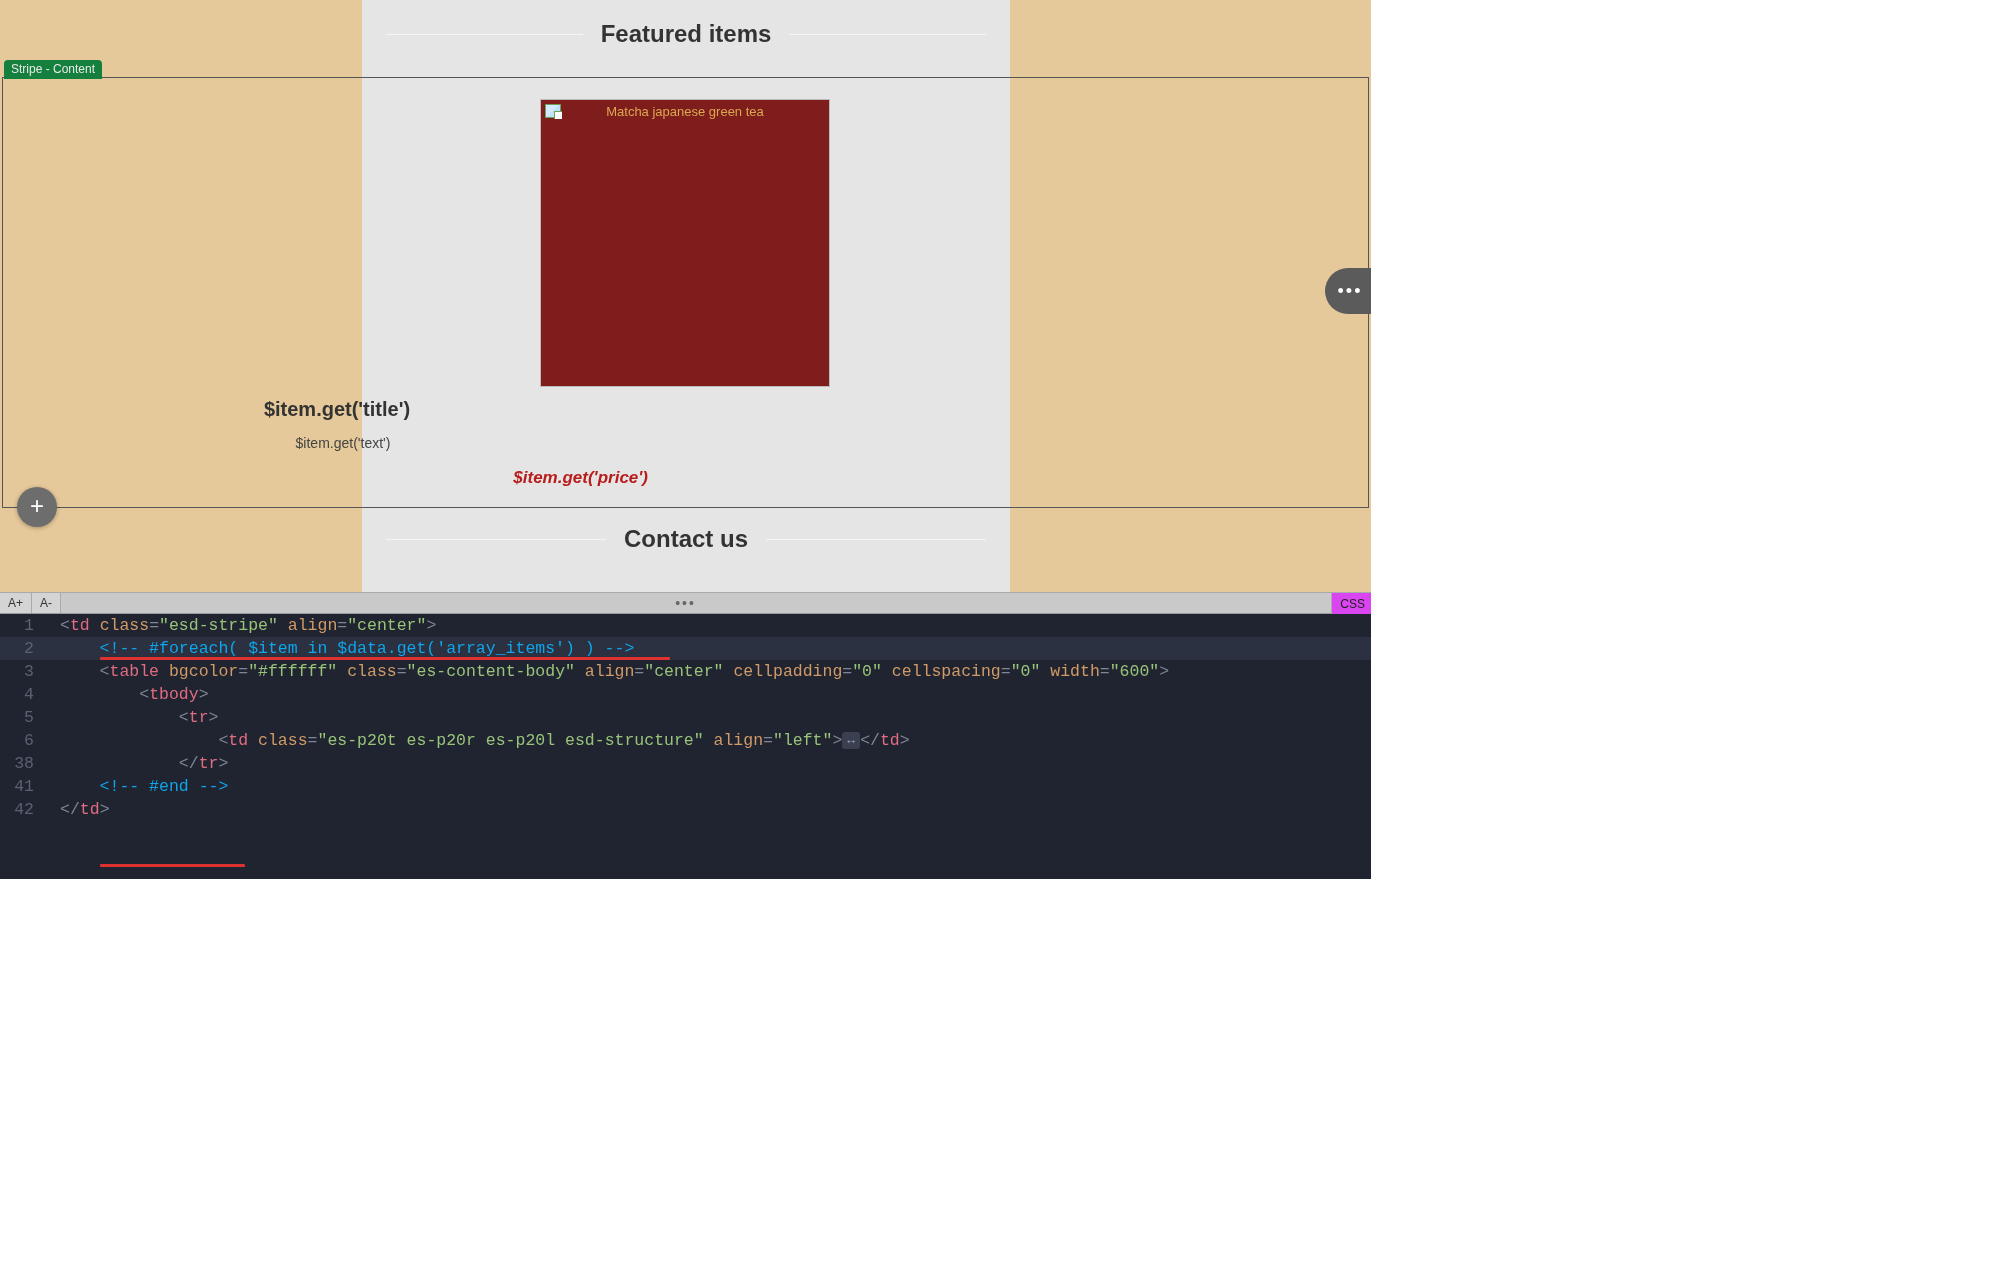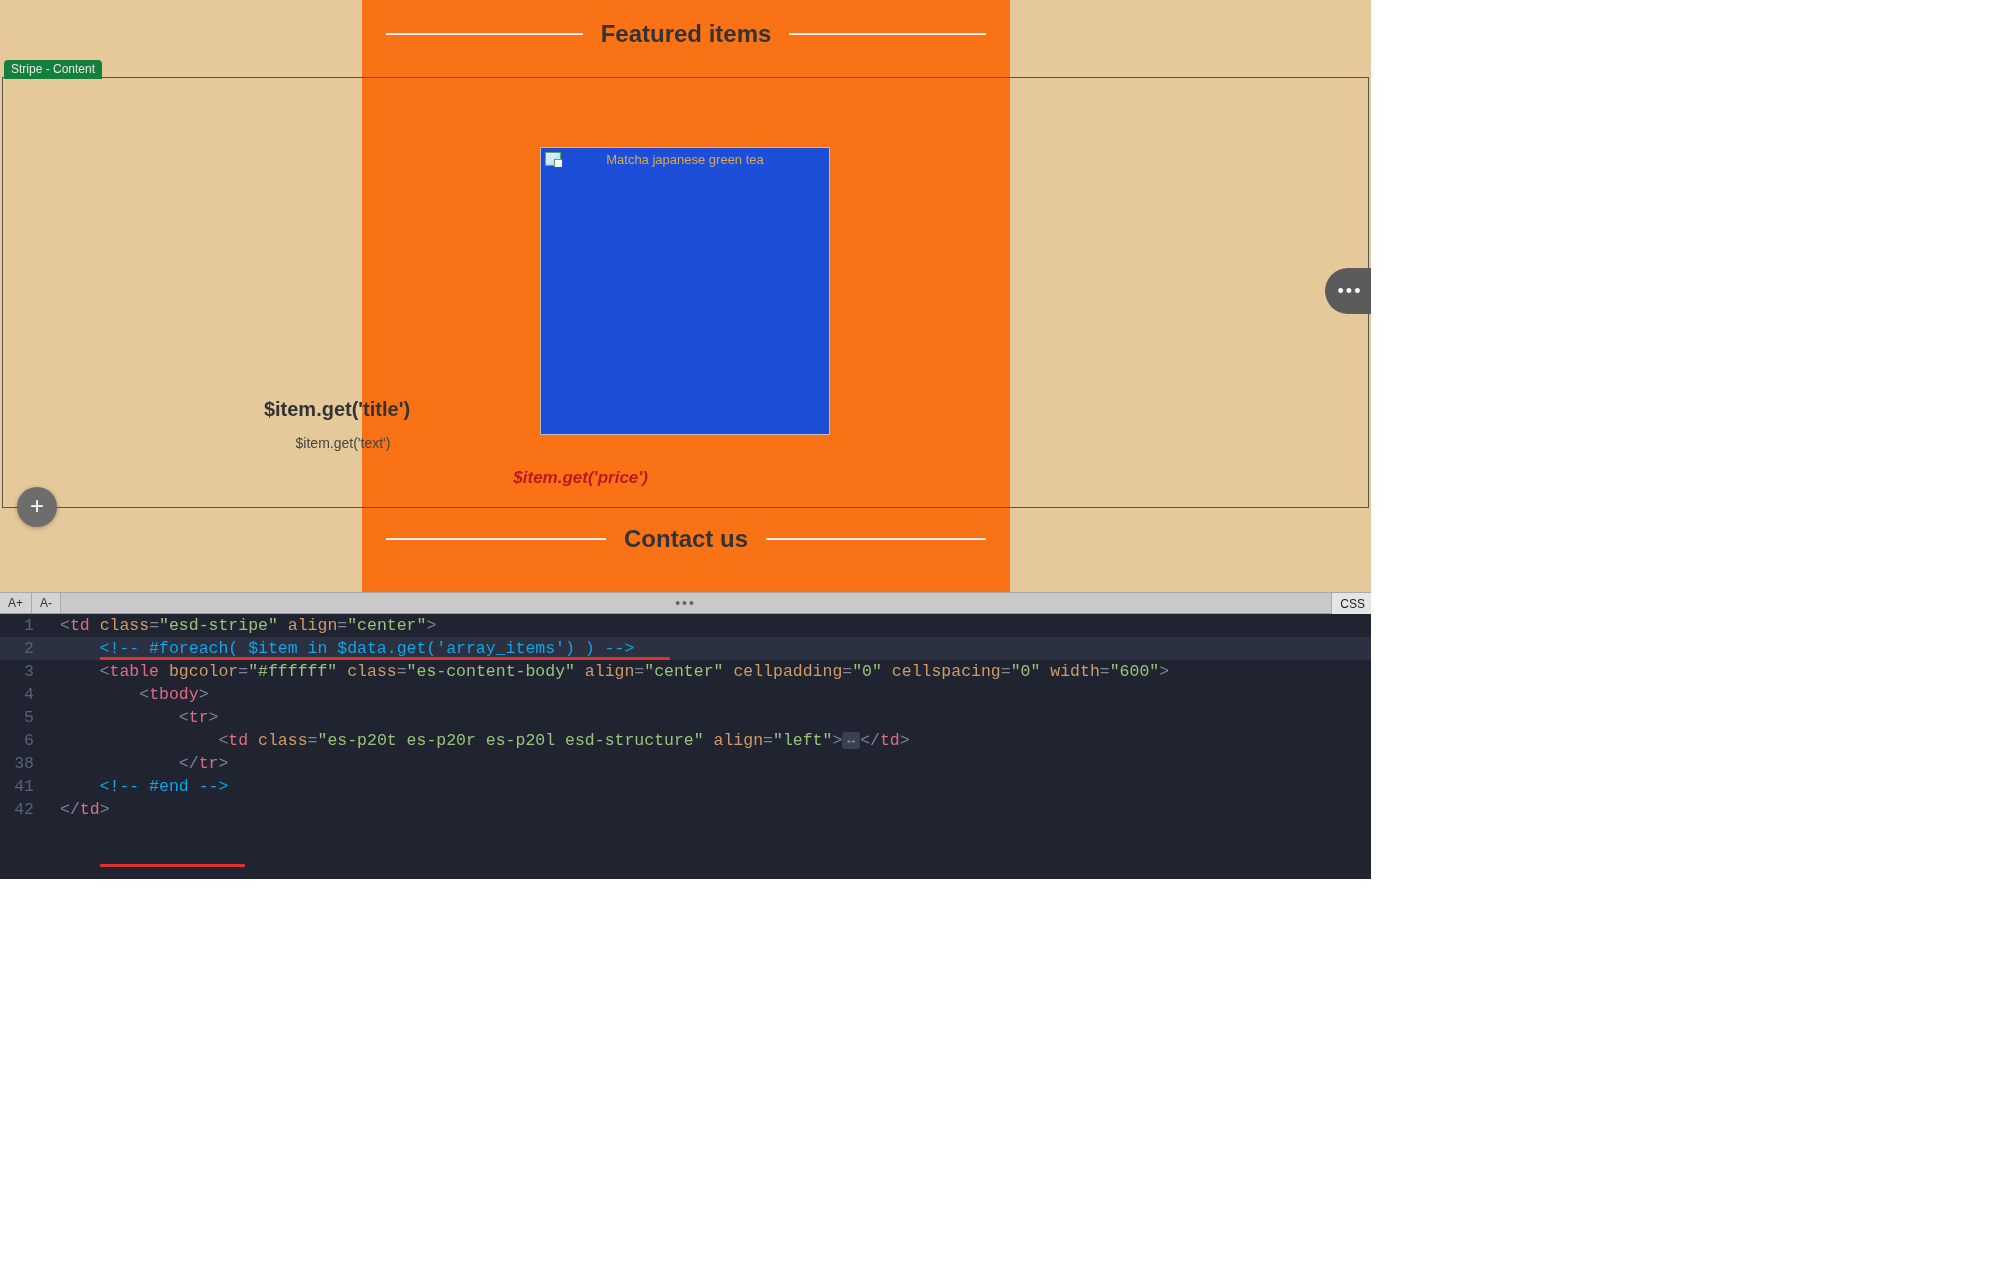--- a/index.html
+++ b/index.html
@@ -20,21 +20,21 @@
   background: #e6c99a;
   overflow: hidden;
 }
 
 .email-body {
   position: absolute;
   left: 362px;
   top: 0;
   width: 648px;
   height: 592px;
-  background: #f97316;
+  background: #e5e5e5;
 }
 
 
 .heading-row {
   position: absolute;
   width: 600px;
   left: 24px;
   display: flex;
   align-items: center;
 }
@@ -78,22 +78,21 @@
 }
 
 
 .img-placeholder {
   position: absolute;
   left: 540px;
   top: 99px;
   width: 290px;
   height: 288px;
   border: 1px solid #bbb;
-  background: #1d4ed8;
-  margin-top: 48px;
+  background: #7f1d1d;
 }
 .img-placeholder .broken-icon {
   position: absolute;
   left: 4px; top: 4px;
   width: 16px; height: 14px;
   border: 1px solid #6aa05a;
   background: linear-gradient(135deg,#d4eaff 50%,#bfe0ff 50%);
 }
 .img-placeholder .broken-icon::after{
   content:"";
@@ -211,21 +210,21 @@
   position: absolute;
   right: 0;
   top: 0;
   height: 22px;
   padding: 0 6px 0 8px;
   font-size: 12px;
   color: #222;
   border-left: 1px solid #aaa;
   display: flex;
   align-items: center;
-  background: #e5e5e5;
+  background: #d946ef;
 }
 
 
 .editor {
   position: absolute;
   left: 0; right: 0;
   top: 614px;
   bottom: 0;
   background: #1f2430;
   font-family: Consolas, "Courier New", monospace;

